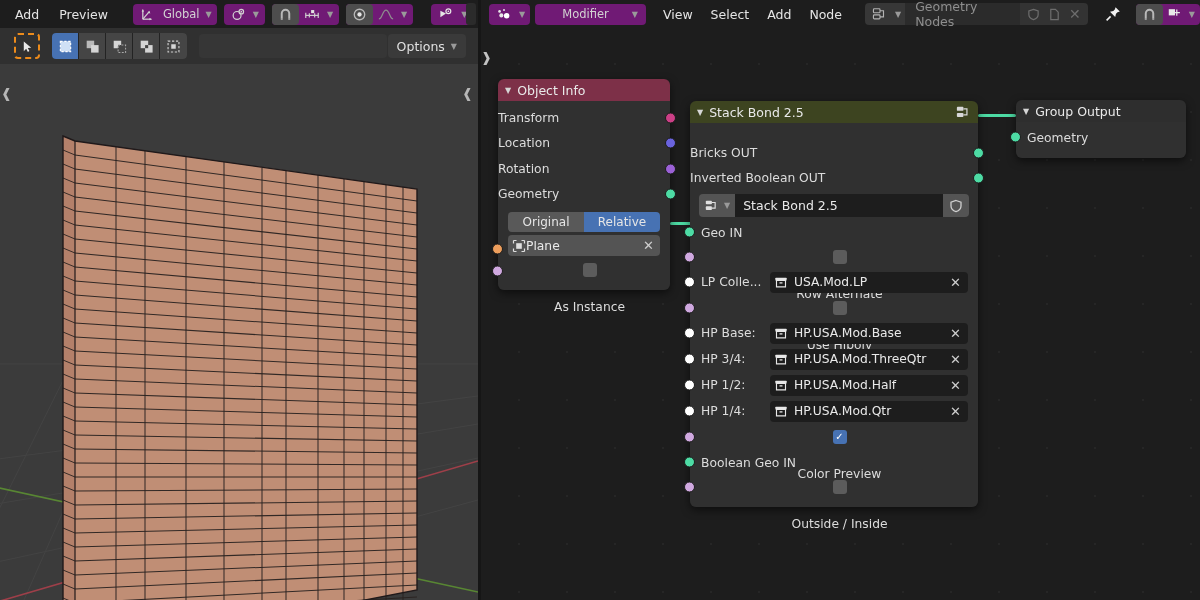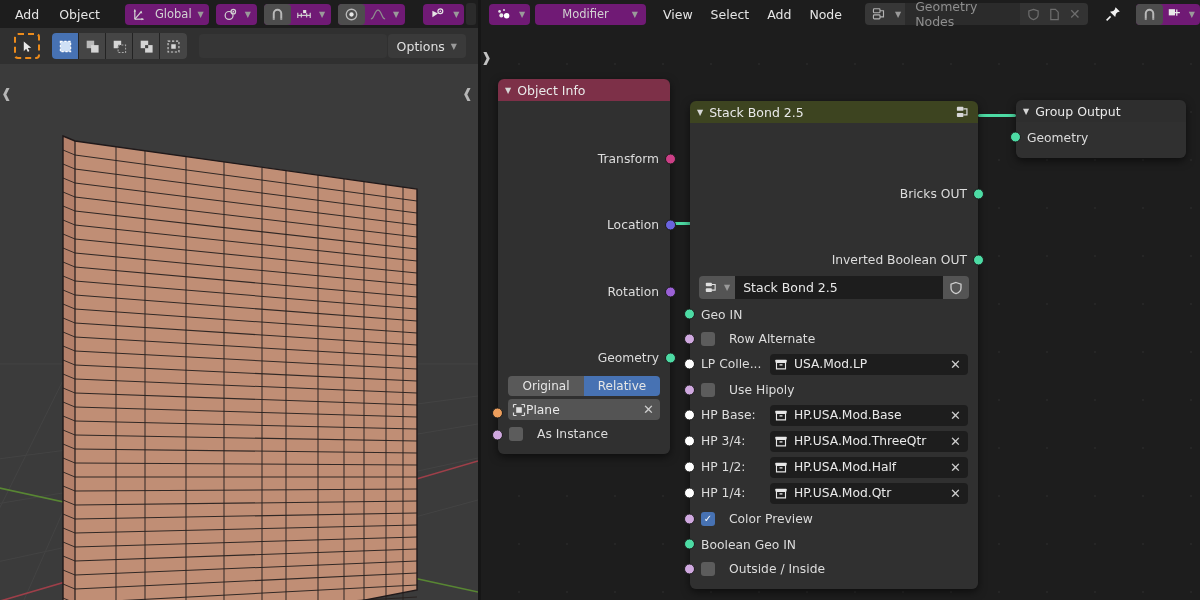--- a/index.html
+++ b/index.html
@@ -102,21 +102,21 @@
   
   .node { position: absolute; border-radius: 6px; box-shadow: 0 3px 9px rgba(0,0,0,.55); }
   .node-hdr {
     height: 22px; border-radius: 6px 6px 0 0; display: flex; align-items: center;
     padding: 0 7px; color: #e9e9e9; font-size: 12.5px; gap: 6px;
   }
   .node-body { background: #303030; border-radius: 0 0 6px 6px; padding-bottom: 7px; }
   .hdr-caret { font-size: 8px; color: #d6d6d6; }
 
   .row { position: relative; height: 25.5px; display: flex; align-items: center; }
-  .row-out { justify-content: flex-end; padding-right: 11px; margin-top: 41px; }
+  .row-out { justify-content: flex-start; padding-right: 11px; }
   .row-in { padding-left: 11px; }
   .sock-label { color: #dcdcdc; font-size: 12.3px; white-space: nowrap; }
 
   .sock {
     position: absolute; width: 11px; height: 11px; border-radius: 50%;
     border: 1px solid #1b1b1b; top: 50%; transform: translateY(-50%);
   }
   .sock.left { left: -6px; }
   .sock.right { right: -6px; }
 
@@ -133,21 +133,21 @@
   }
   .wdg-toggle2 > div.on { background: #4772b3; }
 
   .wdg-obj {
     display: flex; align-items: center; margin: 2px 10px; height: 21px;
     background: #545454; border-radius: 4px; padding: 0 4px; 
   }
   .wdg-obj .txt { flex: 1; color: #e9e9e9; font-size: 12.3px; }
   .wdg-obj .x { color: #cfcfcf; font-size: 13px; padding-right: 2px; }
 
-  .wdg-chk { display: flex; align-items: center; gap: 14px; padding-left: 11px; }
+  .wdg-chk { display: flex; align-items: center; gap: 23px; padding-left: 11px; flex-direction: column; }
   .cb {
     width: 14px; height: 14px; border-radius: 3px; background: #5c5c5c;
     display: flex; align-items: center; justify-content: center;
   }
   .cb.checked { background: #4772b3; }
   .cb .tick { color: #fff; font-size: 10px; line-height: 1; }
 
   .nodegrp-field {
     display: flex; align-items: center; margin: 3px 9px; height: 23px; gap: 0;
   }
@@ -180,21 +180,21 @@
 
   svg { display: block; }
 </style>
 </head>
 <body>
 
 <div id="app">
 
   <div class="vp-header">
     <div class="menu-item">Add</div>
-    <div class="menu-item">Object</div>
+    <div class="menu-item">Preview</div>
 
     <div class="tb-group" style="margin-left:14px;">
       <div class="tb-btn" style="padding-left:7px;">
         <svg width="15" height="15" viewBox="0 0 16 16">
           <path d="M3 13 L3 3" stroke="#d2d2d2" stroke-width="1.3" fill="none"></path>
           <path d="M3 13 L12 13" stroke="#d2d2d2" stroke-width="1.3" fill="none"></path>
           <path d="M3 13 L10 5" stroke="#d2d2d2" stroke-width="1.3" fill="none"></path>
           <path d="M10 4 L11 7 L8 6 Z" fill="#d2d2d2"></path>
           <path d="M13 13 L10 14.2 L10 11.8 Z" fill="#d2d2d2"></path>
           <path d="M3 2 L4.2 5 L1.8 5 Z" fill="#d2d2d2"></path>

